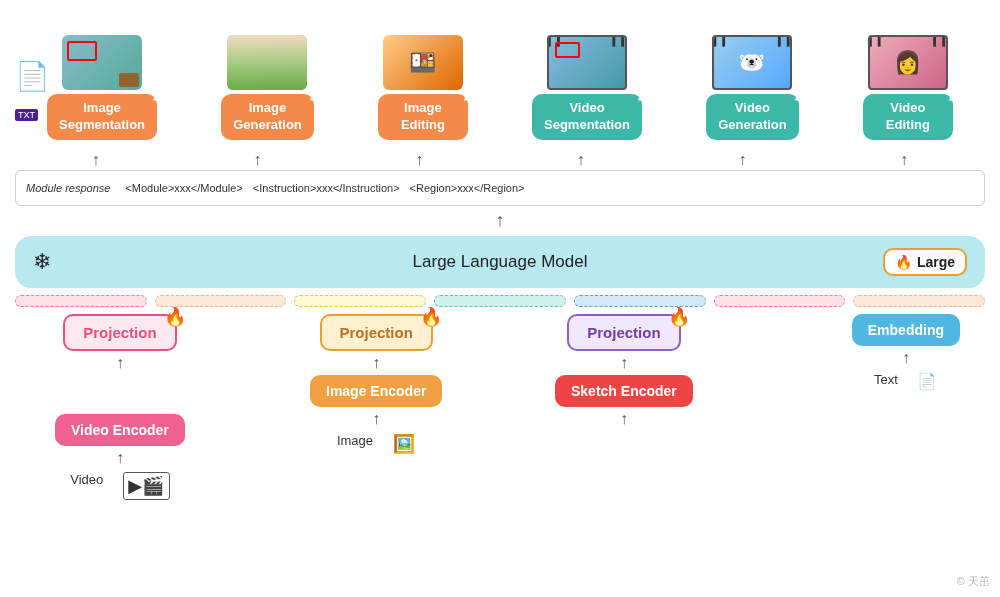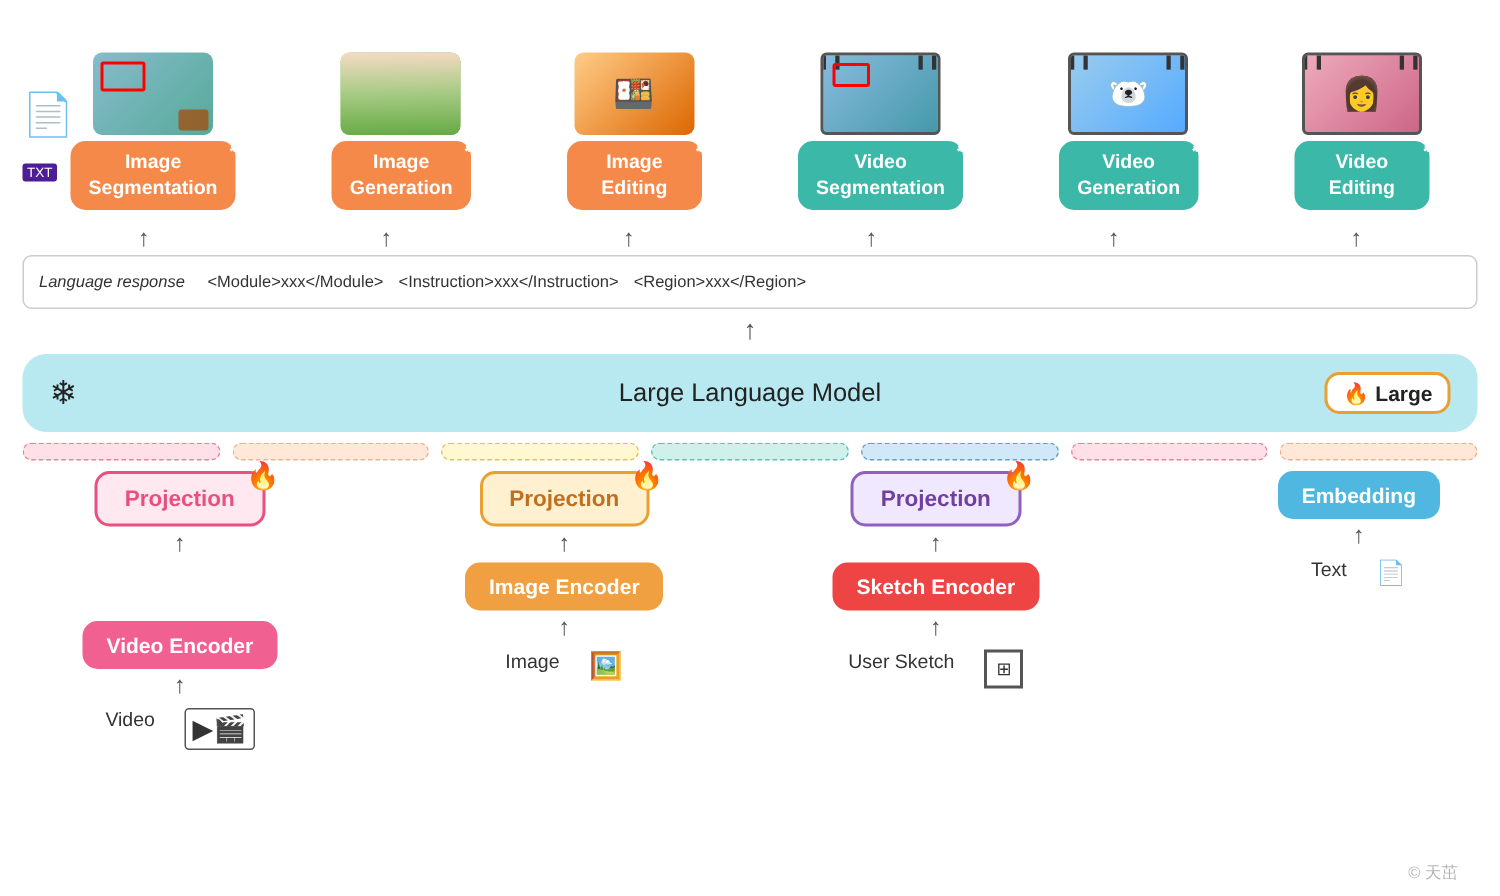--- a/index.html
+++ b/index.html
@@ -229,21 +229,21 @@
       font-size: 8px;
       color: #333;
       letter-spacing: 2px;
     }
     .film-border::before { left: -4px; }
     .film-border::after { right: -4px; }
 
     .watermark {
       position: absolute;
       bottom: 8px;
-      right: 28px;
+      right: 10px;
       font-size: 11px;
       color: rgba(0,0,0,0.3);
     }
 
     
     .arrows-row {
       position: absolute;
       top: 148px;
       left: 15px;
       right: 15px;
@@ -358,21 +358,21 @@
   <div class="arrows-row">
     <div class="single-arrow">↑</div>
     <div class="single-arrow">↑</div>
     <div class="single-arrow">↑</div>
     <div class="single-arrow">↑</div>
     <div class="single-arrow">↑</div>
     <div class="single-arrow">↑</div>
   </div>
 
   <div class="response-bar">
-    <span class="italic">Language response</span>
+    <span class="italic">Module response</span>
     <span class="code">&lt;Module&gt;xxx&lt;/Module&gt;</span>
     <span class="code">&lt;Instruction&gt;xxx&lt;/Instruction&gt;</span>
     <span class="code">&lt;Region&gt;xxx&lt;/Region&gt;</span>
   </div>
 
 </div>
 
 <div style="position:absolute;top:210px;left:50%;transform:translateX(-50%);font-size:18px;color:#555;">↑</div>
 
 <div class="llm-section">
@@ -437,24 +437,20 @@
     <div class="proj-box proj-purple">
       <span>Projection</span>
       <span class="fire-badge">🔥</span>
     </div>
     <div class="v-arrow">↑</div>
     <div class="enc-box enc-purple">
       <span>Sketch Encoder</span>
       <span class="snow-badge">❄</span>
     </div>
     <div class="v-arrow">↑</div>
-    <div class="bottom-label">
-      <span>User Sketch</span>
-      <span style="display:inline-block;width:26px;height:26px;border:2px solid #555;position:relative;text-align:center;line-height:22px;font-size:12px;">⊞</span>
-    </div>
   </div>
 
   <div style="position:absolute;right:40px;top:18px;display:flex;flex-direction:column;align-items:center;gap:4px;">
     <div class="emb-box">
       <span>Embedding</span>
       <span style="position:absolute;top:-8px;right:-10px;font-size:16px;">❄</span>
     </div>
     <div class="v-arrow">↑</div>
     <div class="bottom-label">
       <span>Text</span>

